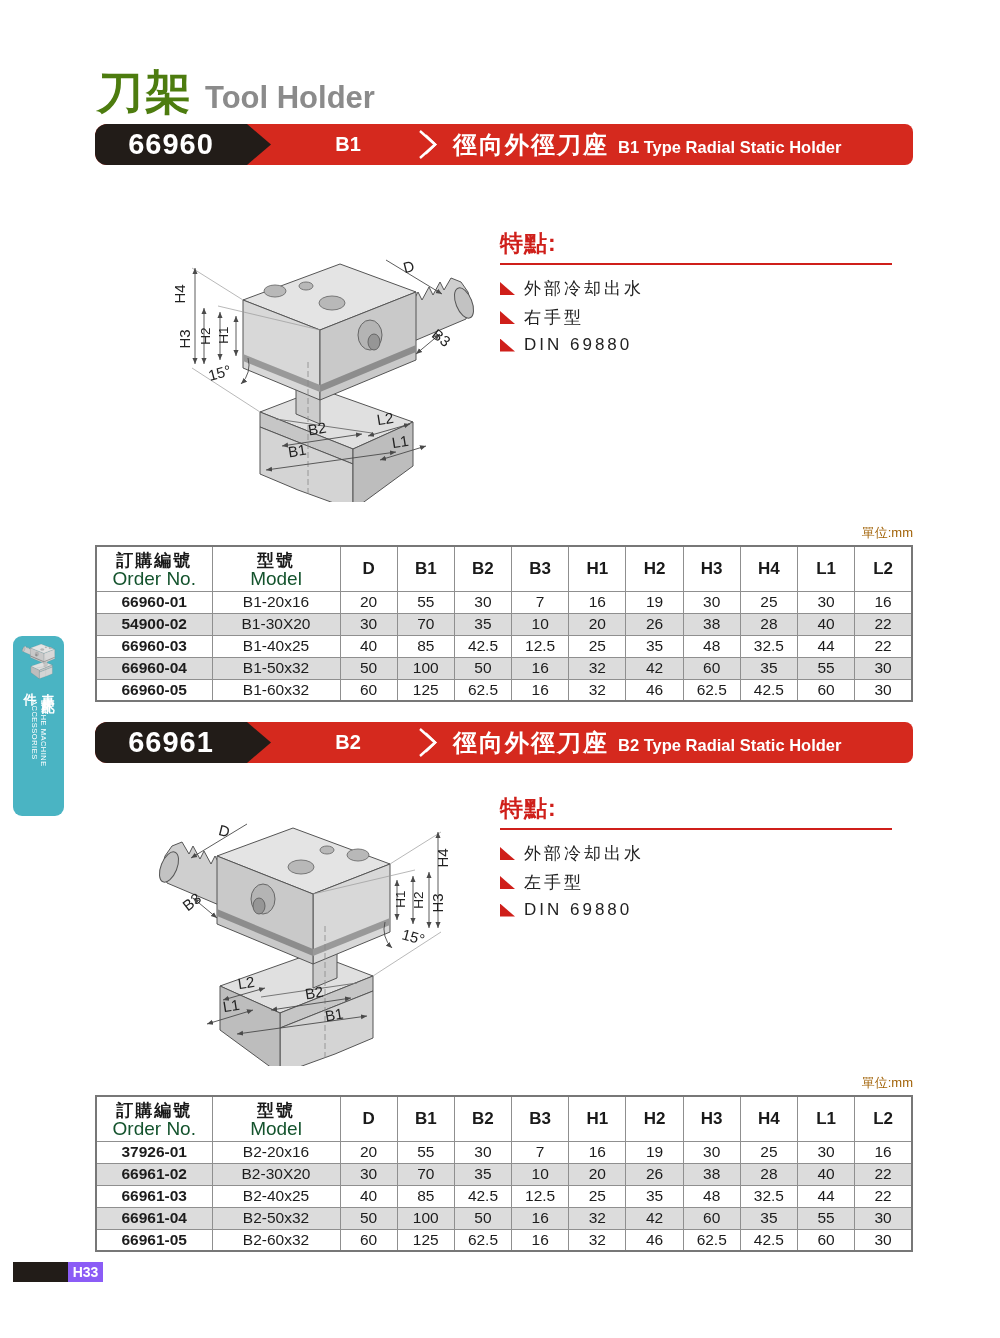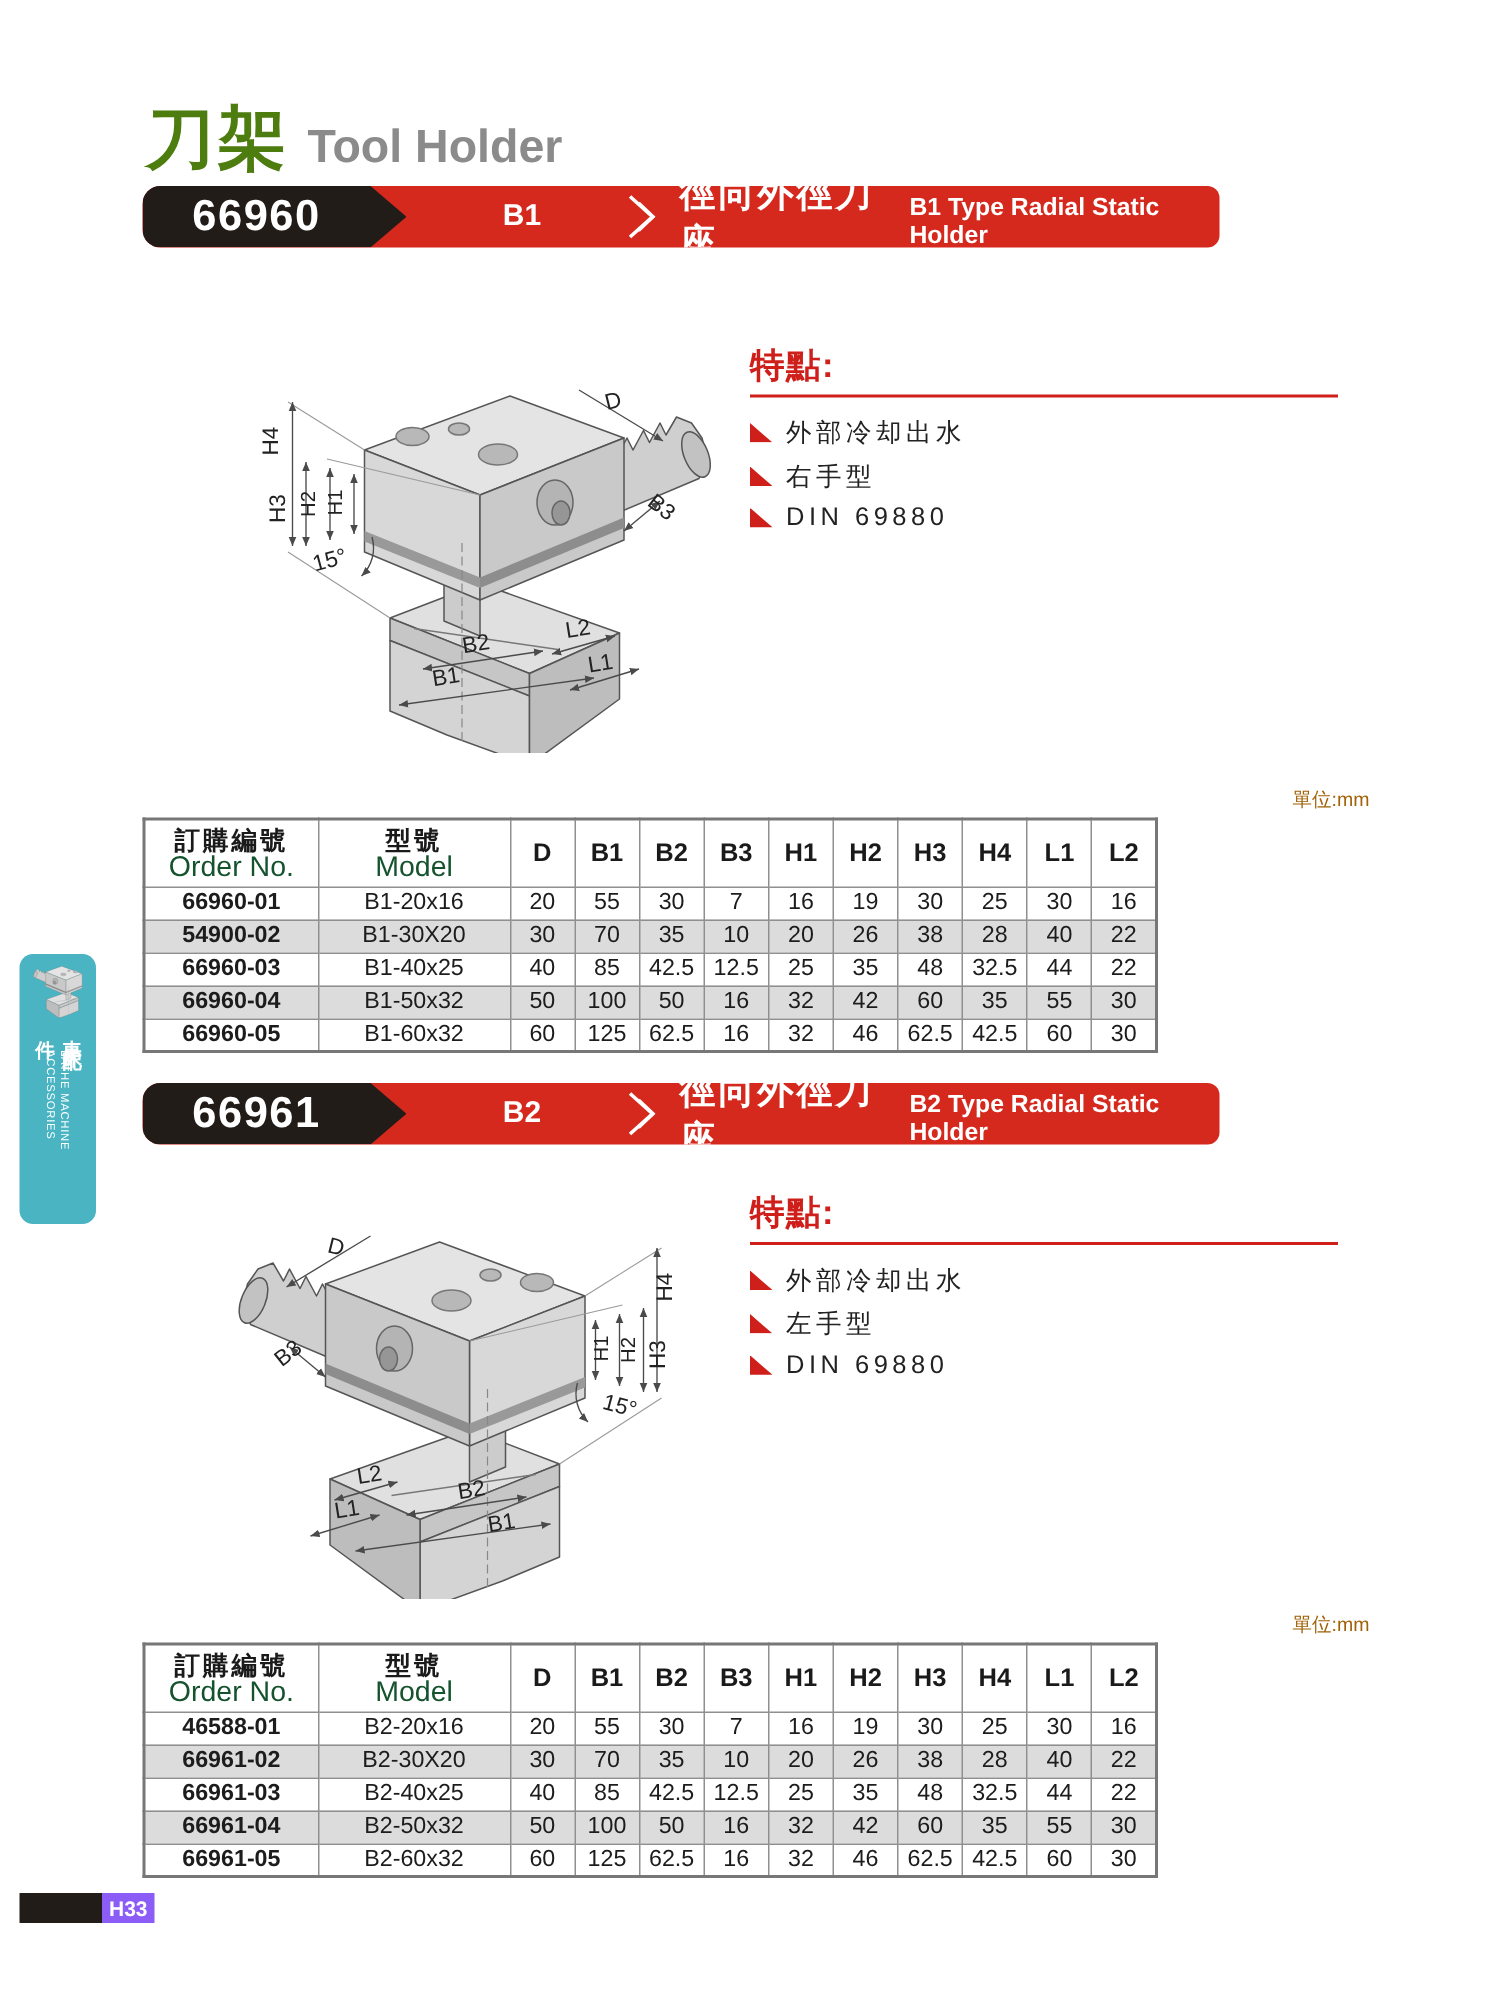--- a/index.html
+++ b/index.html
@@ -6,21 +6,21 @@
   body{
     width:1000px;height:1338px;position:relative;background:#ffffff;
     font-family:"Liberation Sans","DejaVu Sans",sans-serif;color:#1a1a1a;overflow:hidden;
   }
   
   .page-title{position:absolute;left:97px;top:62px;display:flex;align-items:baseline;gap:12px;}
   .page-title .zh{font-size:46px;font-weight:bold;color:#4d7c0f;letter-spacing:2px;}
   .page-title .en{font-size:31px;font-weight:bold;color:#8b8b8b;}
   
   .banner{
-    position:absolute;left:95px;width:718px;height:41px;background:#d5291e;
+    position:absolute;left:95px;width:818px;height:41px;background:#d5291e;
     border-radius:12px 8px 8px 12px;overflow:hidden;
   }
   .banner .code-block{
     position:absolute;left:0;top:0;height:100%;width:176px;background:#221c18;
     clip-path:polygon(0 0,152px 0,176px 50%,152px 100%,0 100%);
     display:flex;align-items:center;justify-content:center;padding-right:24px;box-sizing:border-box;
   }
   .banner .code{color:#fff;font-size:29px;font-weight:bold;letter-spacing:1px;}
   .banner .type{position:absolute;left:208px;top:0;width:90px;height:100%;
     display:flex;align-items:center;justify-content:center;color:#fff;font-size:20px;font-weight:bold;}
@@ -33,21 +33,21 @@
   .features .f-title{font-size:23px;font-weight:bold;color:#cf1f1a;letter-spacing:1px;}
   .features .f-rule{height:0;border-bottom:2px solid #cf1f1a;margin-top:4px;margin-bottom:12px;}
   .features ul{list-style:none;margin:0;padding:0;}
   .features li{display:flex;align-items:center;margin-bottom:6px;}
   .tri{width:15px;height:13px;background:#cf1f1a;margin-right:9px;flex:0 0 auto;
     clip-path:polygon(0 0,100% 100%,0 100%);}
   .features .f-text{font-size:17px;color:#222;letter-spacing:3px;}
   
   .unit{position:absolute;left:95px;width:818px;text-align:right;font-size:13px;color:#a16207;}
   
-  table.spec{position:absolute;left:95px;width:677px;border-collapse:collapse;table-layout:fixed;
+  table.spec{position:absolute;left:95px;width:818px;border-collapse:collapse;table-layout:fixed;
     border:2px solid #777;}
   table.spec th,table.spec td{border:1px solid #8f8f8f;text-align:center;vertical-align:middle;padding:0;}
   table.spec thead tr{height:45px;background:#fff;}
   table.spec tbody tr{height:22px;}
   table.spec tbody tr:nth-child(even){background:#dcdcdc;}
   th .h-zh{display:block;font-size:17px;font-weight:bold;letter-spacing:2px;line-height:20px;}
   th .h-en{display:block;font-size:19px;font-weight:normal;color:#14532d;line-height:15px;}
   th.dim{font-size:17px;font-weight:bold;}
   td{font-size:15.5px;color:#1c1c1c;}
   td.c-order{font-weight:bold;}
@@ -371,21 +371,21 @@
       <th class="dim">H1</th>
       <th class="dim">H2</th>
       <th class="dim">H3</th>
       <th class="dim">H4</th>
       <th class="dim">L1</th>
       <th class="dim">L2</th>
     </tr>
   </thead>
   <tbody>
       <tr>
-        <td class="c-order">46588-01</td>
+        <td class="c-order">37926-01</td>
         <td class="c-model">B2-20x16</td>
         <td>20</td>
         <td>55</td>
         <td>30</td>
         <td>7</td>
         <td>16</td>
         <td>19</td>
         <td>30</td>
         <td>25</td>
         <td>30</td>

